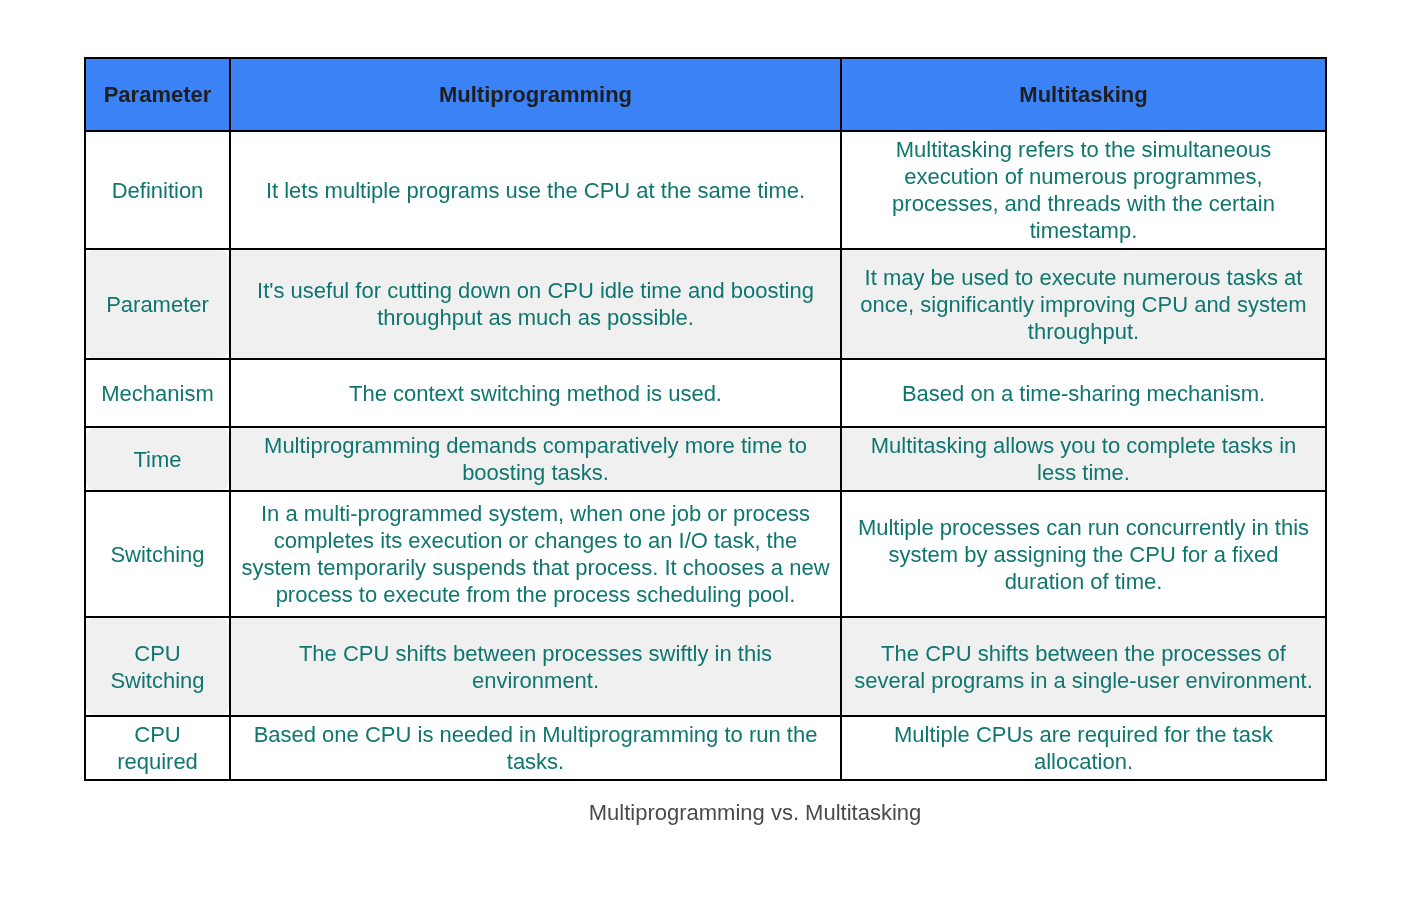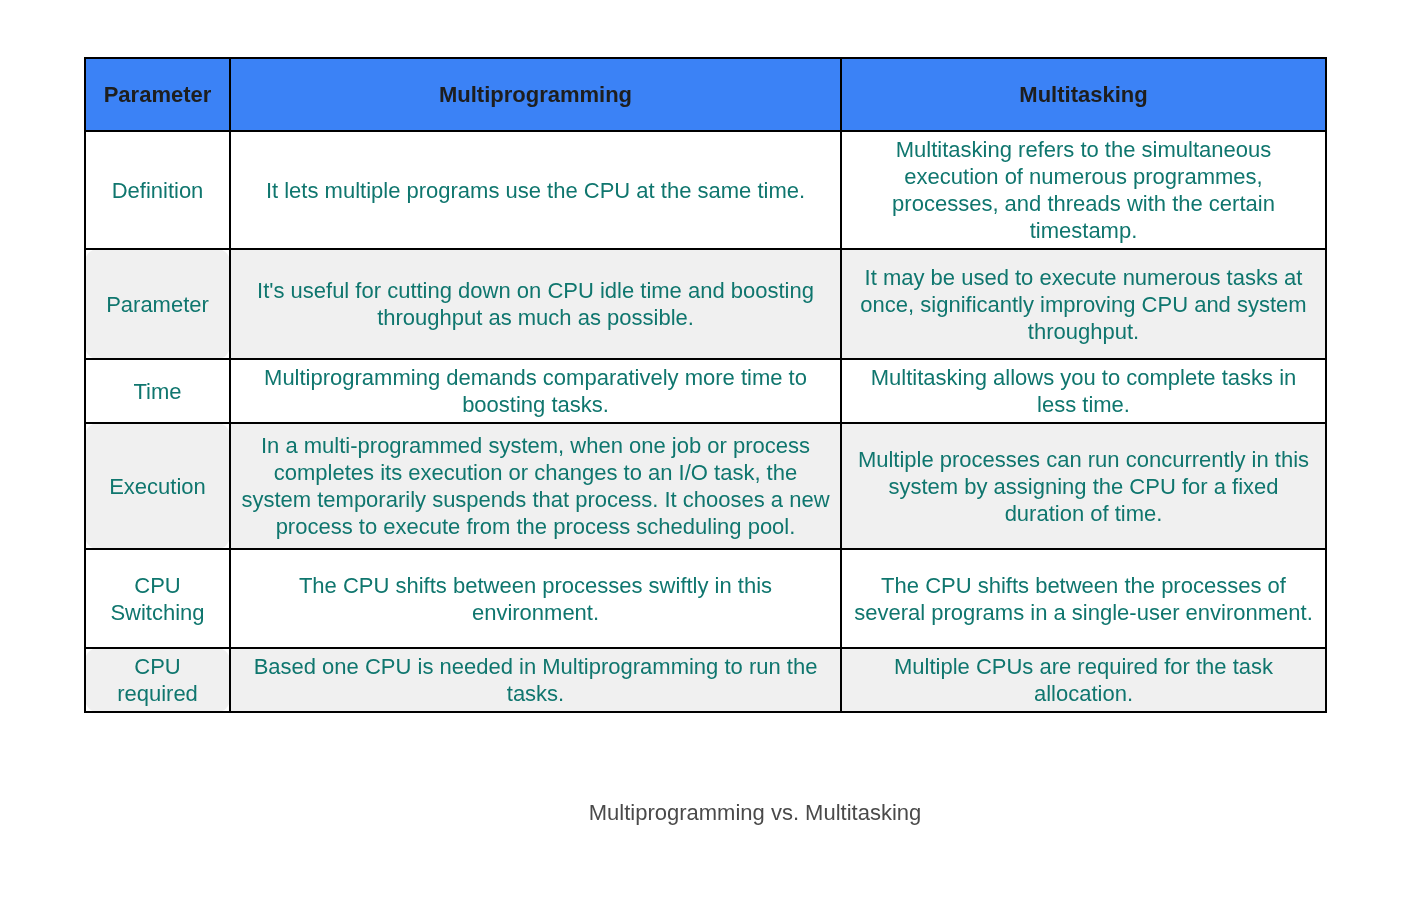--- a/index.html
+++ b/index.html
@@ -69,27 +69,32 @@
         <tr style="height:109px">
           <td class="param-cell">Definition</td>
           <td>It lets multiple programs use the CPU at the same time.</td>
           <td>Multitasking refers to the simultaneous execution of numerous programmes, processes, and threads with the certain timestamp.</td>
         </tr>
         <tr style="height:110px">
           <td class="param-cell">Parameter</td>
           <td>It's useful for cutting down on CPU idle time and boosting throughput as much as possible.</td>
           <td>It may be used to execute numerous tasks at once, significantly improving CPU and system throughput.</td>
         </tr>
+        <tr style="height:68px">
+          <td class="param-cell">Mechanism</td>
+          <td>The context switching method is used.</td>
+          <td>Based on a time-sharing mechanism.</td>
+        </tr>
         <tr style="height:57px">
           <td class="param-cell">Time</td>
           <td>Multiprogramming demands comparatively more time to boosting tasks.</td>
           <td>Multitasking allows you to complete tasks in less time.</td>
         </tr>
         <tr style="height:126px">
-          <td class="param-cell">Execution</td>
+          <td class="param-cell">Switching</td>
           <td>In a multi-programmed system, when one job or process completes its execution or changes to an I/O task, the system temporarily suspends that process. It chooses a new process to execute from the process scheduling pool.</td>
           <td>Multiple processes can run concurrently in this system by assigning the CPU for a fixed duration of time.</td>
         </tr>
         <tr style="height:99px">
           <td class="param-cell">CPU Switching</td>
           <td>The CPU shifts between processes swiftly in this environment.</td>
           <td>The CPU shifts between the processes of several programs in a single-user environment.</td>
         </tr>
         <tr style="height:55px">
           <td class="param-cell">CPU required</td>

